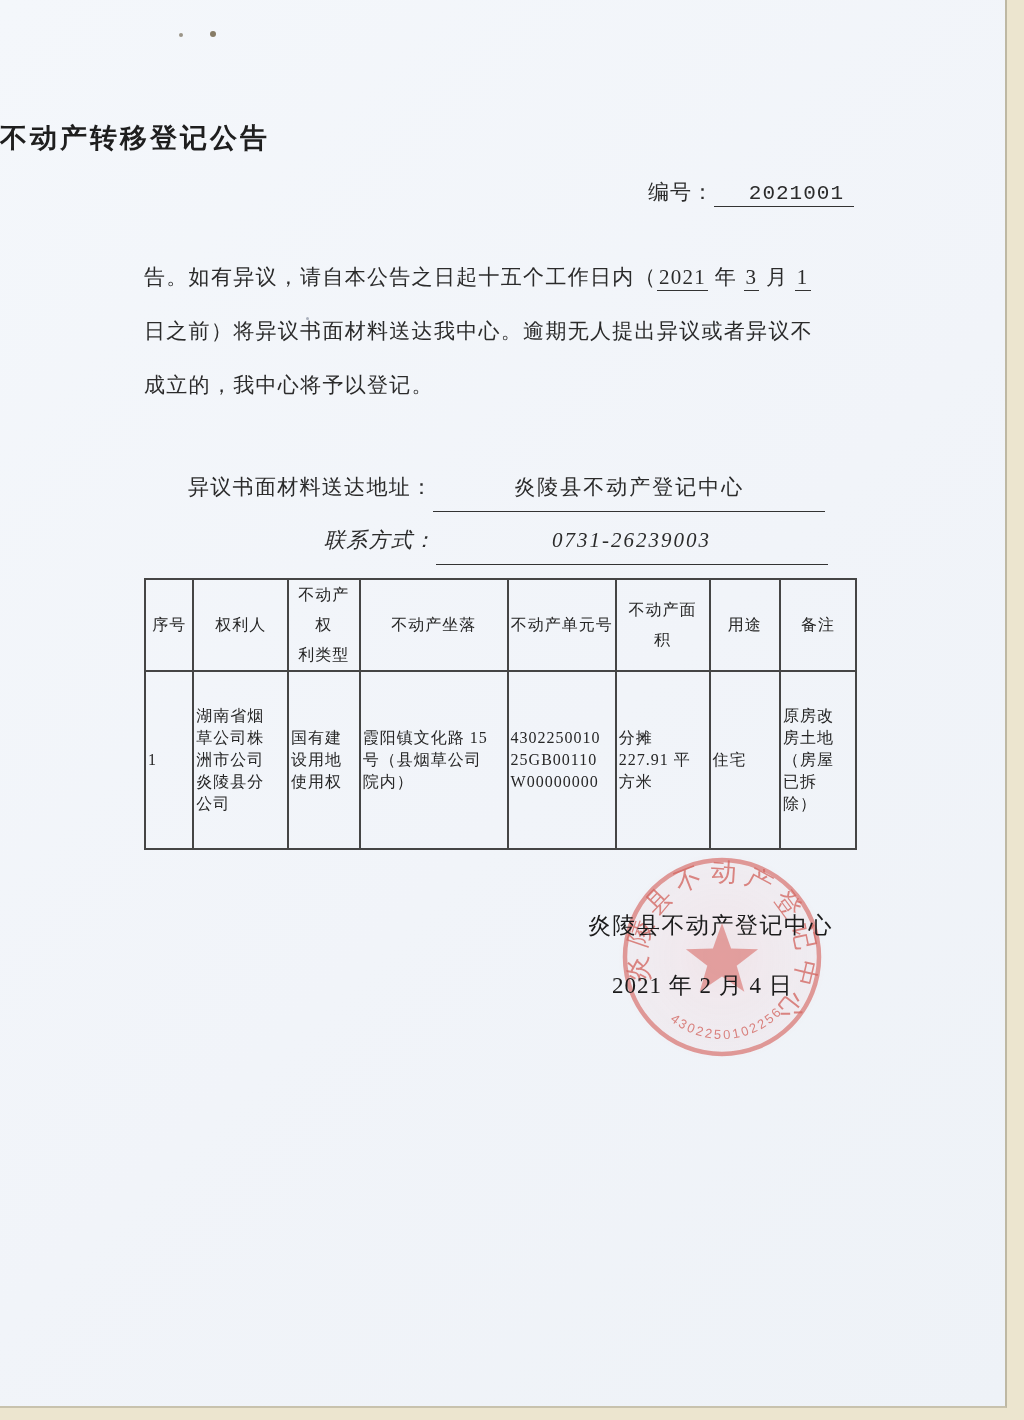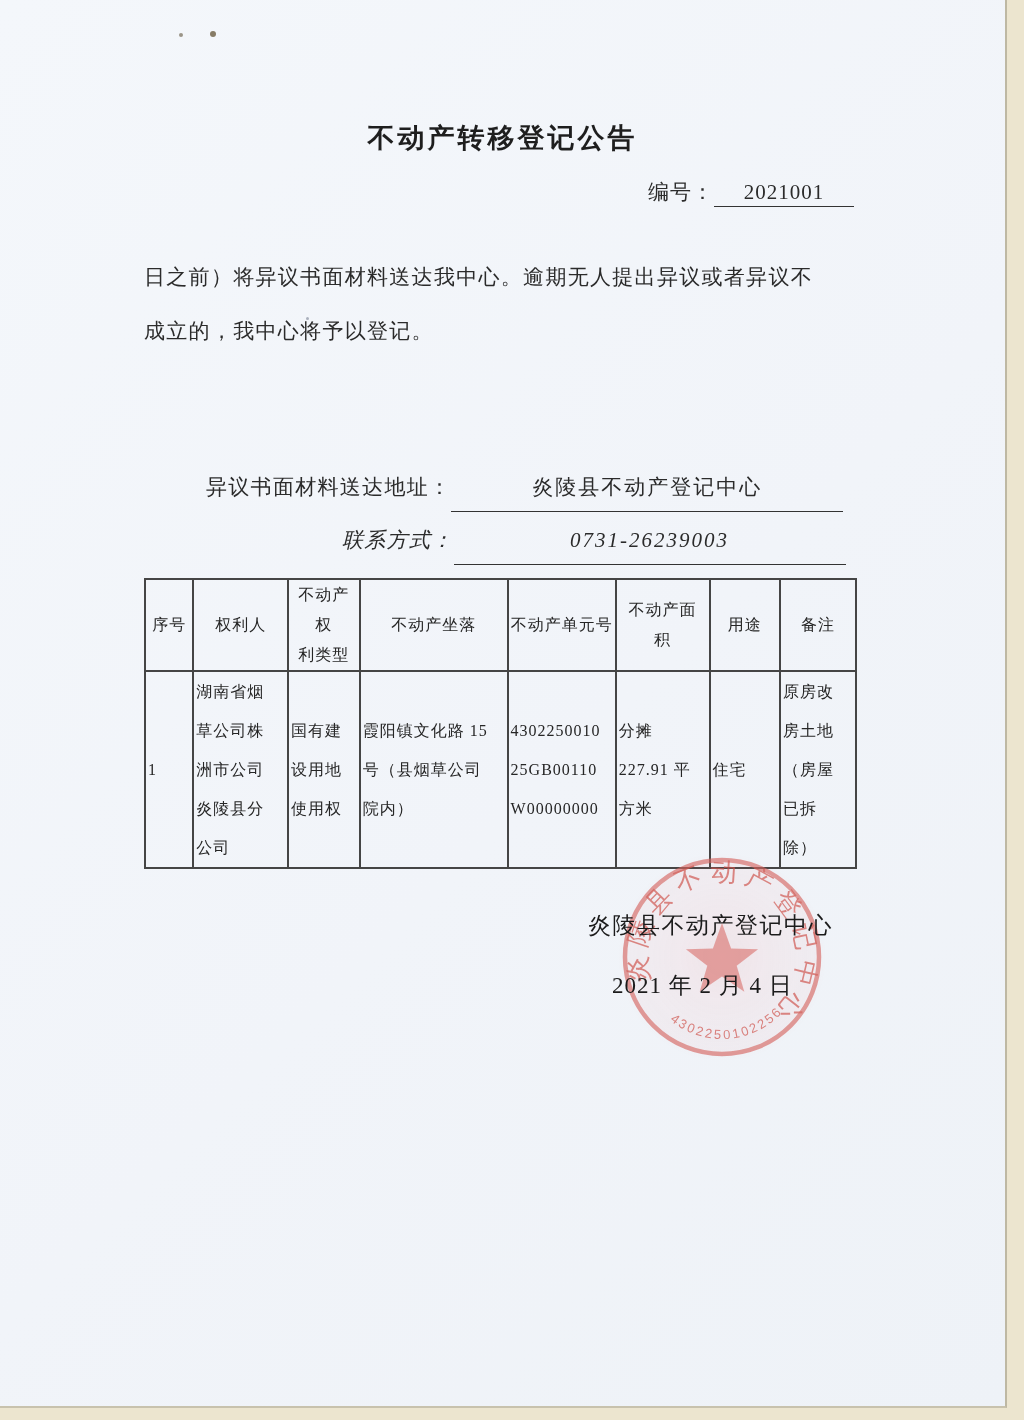--- a/index.html
+++ b/index.html
@@ -15,43 +15,43 @@
     position:absolute;left:0;top:0;
     width:1005px;height:1406px;
     background:linear-gradient(135deg,#f4f7fb 0%,#f1f4f9 55%,#eef2f7 100%);
     border-right:2px solid #beb8a3;
     border-bottom:2px solid #c8c2ad;
   }
   .speck{position:absolute;border-radius:50%;}
 
   .title{
     position:absolute;top:120px;left:0;width:100%;
-    text-align:center;font-size:27px;font-weight:700;
+    font-size:27px;font-weight:700;
     letter-spacing:3px;color:#1e1e1e;
   }
   .docno{
     position:absolute;top:178px;left:648px;
     font-size:21px;letter-spacing:1px;white-space:nowrap;
   }
   .docno .val{
-    display:inline-block;min-width:120px;text-align:center;
+    display:inline-block;min-width:120px;text-align:right;
     border-bottom:1.6px solid #333;padding:0 10px 1px 10px;
-    font-family:Liberation Serif, serif;
+    font-family:Liberation Mono, monospace;
   }
   .para{
     position:absolute;top:250px;left:144px;width:716px;
     font-size:21px;letter-spacing:1.3px;
   }
   .para .line{height:54px;line-height:54px;white-space:nowrap;}
   .para .line.indent{text-indent:42px;}
   .u{border-bottom:1.6px solid #333;padding:0 2px 1px 2px;}
 
   .field-line{
     position:absolute;font-size:21px;letter-spacing:1.3px;
-    height:46px;line-height:46px;white-space:nowrap;margin-left:18px;
+    height:46px;line-height:46px;white-space:nowrap;
   }
   .field-line.address{top:464px;left:188px;}
   .field-line.contact{top:517px;left:324px;font-style:italic;}
   .field-line .blank{
     display:inline-block;width:392px;text-align:center;
     border-bottom:1.6px solid #333;padding-bottom:1px;
     letter-spacing:2px;
   }
 
   table.prop{
@@ -59,21 +59,21 @@
     border-collapse:collapse;table-layout:fixed;
   }
   table.prop th,table.prop td{
     border:2px solid #454545;
     vertical-align:middle;
     font-weight:normal;font-size:16px;
     white-space:pre-line;padding:0 2px;
     letter-spacing:1px;color:#262626;
   }
   table.prop th{height:72px;line-height:30px;}
-  table.prop td{height:176px;line-height:39px;border-radius:27px;}
+  table.prop td{height:176px;line-height:22px;border-radius:27px;}
   td.unitno{font-size:16px;letter-spacing:0.5px;margin-top:10px;}
 
   .sig-org{
     position:absolute;top:910px;left:588px;
     font-size:23px;letter-spacing:1.5px;color:#1b1b1b;
     z-index:6;white-space:nowrap;
   }
   .sig-date{
     position:absolute;top:970px;left:612px;
     font-size:23px;letter-spacing:1px;color:#1b1b1b;
@@ -94,20 +94,23 @@
   <div class="speck" style="left:210px;top:31px;width:6px;height:6px;background:#877c66;"></div>
   <div class="speck" style="left:306px;top:317px;width:3px;height:3px;background:#aab0bc;"></div>
 
   <div class="title">不动产转移登记公告</div>
 
   <div class="docno">
     <span>编号：</span><span class="val">2021001</span>
   </div>
 
   <div class="para">
+    <div class="line">
+      <span>告。如有异议，请自本公告之日起十五个工作日内（</span><span class="u">2021</span><span> 年 </span><span class="u">3</span><span> 月 </span><span class="u">1</span>
+    </div>
     <div class="line">
       <span>日之前）将异议书面材料送达我中心。逾期无人提出异议或者异议不</span>
     </div>
     <div class="line">
       <span>成立的，我中心将予以登记。</span>
     </div>
   </div>
 
   <div class="field-line address">
     <span>异议书面材料送达地址：</span><span class="blank">炎陵县不动产登记中心</span>

